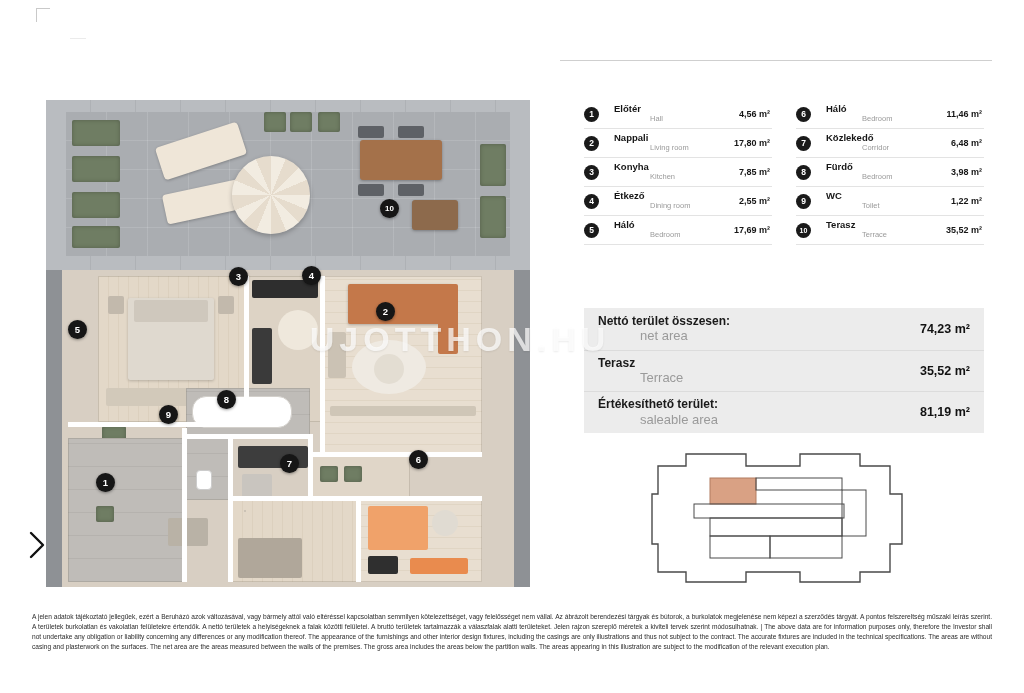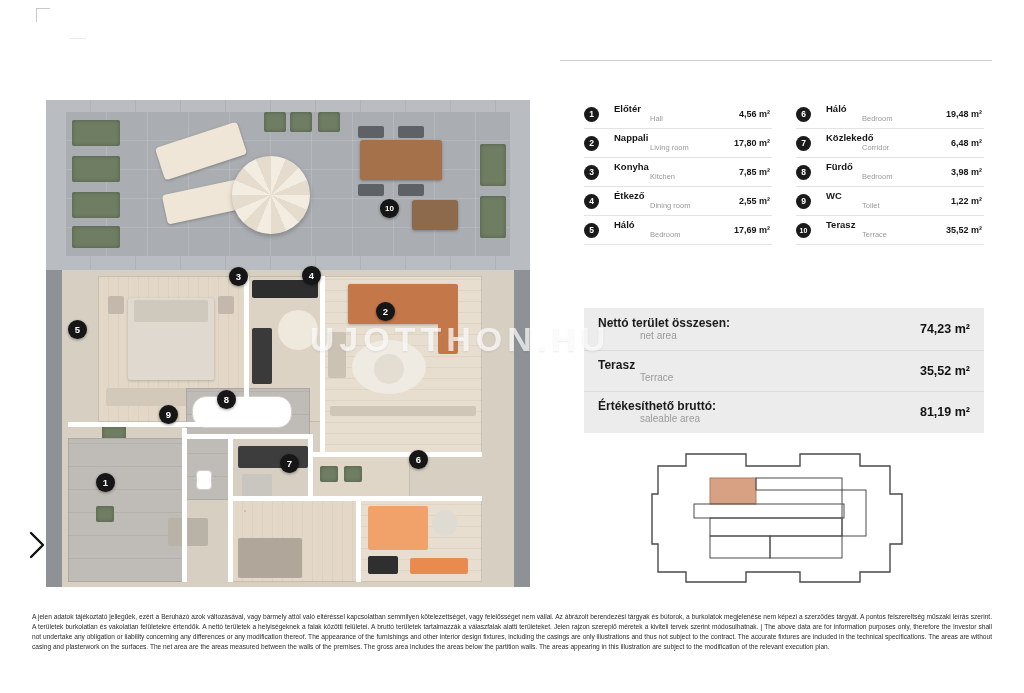--- a/index.html
+++ b/index.html
@@ -136,21 +136,21 @@
   }
   .sum-row + .sum-row { border-top: 1px solid #dcdcdc; }
   .sum-labels { line-height: 1.2; }
   .sum-labels .hu {
     font-size: 12px;
     font-weight: 700;
     color: #1a1a1a;
     display: block;
   }
   .sum-labels .en {
-    font-size: 10px;
+    font-size: 13px;
     color: #9a9a9a;
     display: block;
     padding-left: 42px;
   }
   .sum-value {
     font-size: 12.5px;
     font-weight: 700;
     color: #121212;
     white-space: nowrap;
   }
@@ -341,21 +341,21 @@
         <span class="en">Hall</span>
       </div>
       <div class="legend-area">4,56 m²</div>
     </div>
     <div class="legend-row">
       <div class="badge">6</div>
       <div class="legend-names">
         <span class="hu">Háló</span>
         <span class="en">Bedroom</span>
       </div>
-      <div class="legend-area">19,48 m²</div>
+      <div class="legend-area">11,46 m²</div>
     </div>
 
     <div class="legend-row">
       <div class="badge">2</div>
       <div class="legend-names">
         <span class="hu">Nappali</span>
         <span class="en">Living room</span>
       </div>
       <div class="legend-area">17,80 m²</div>
     </div>
@@ -430,21 +430,21 @@
     </div>
     <div class="sum-row">
       <div class="sum-labels">
         <span class="hu">Terasz</span>
         <span class="en">Terrace</span>
       </div>
       <div class="sum-value">35,52 m²</div>
     </div>
     <div class="sum-row">
       <div class="sum-labels">
-        <span class="hu">Értékesíthető bruttó:</span>
+        <span class="hu">Értékesíthető terület:</span>
         <span class="en">saleable area</span>
       </div>
       <div class="sum-value">81,19 m²</div>
     </div>
   </div>
 
   <div class="keyplan">
     <svg width="270" height="140" viewBox="0 0 270 140">
       <path d="M8,46 L8,18 L36,18 L36,6 L96,6 L96,18 L150,18 L150,6 L210,6 L210,18 L240,18 L240,46
                L252,46 L252,96 L240,96 L240,124 L210,124 L210,134 L150,134 L150,124 L96,124

